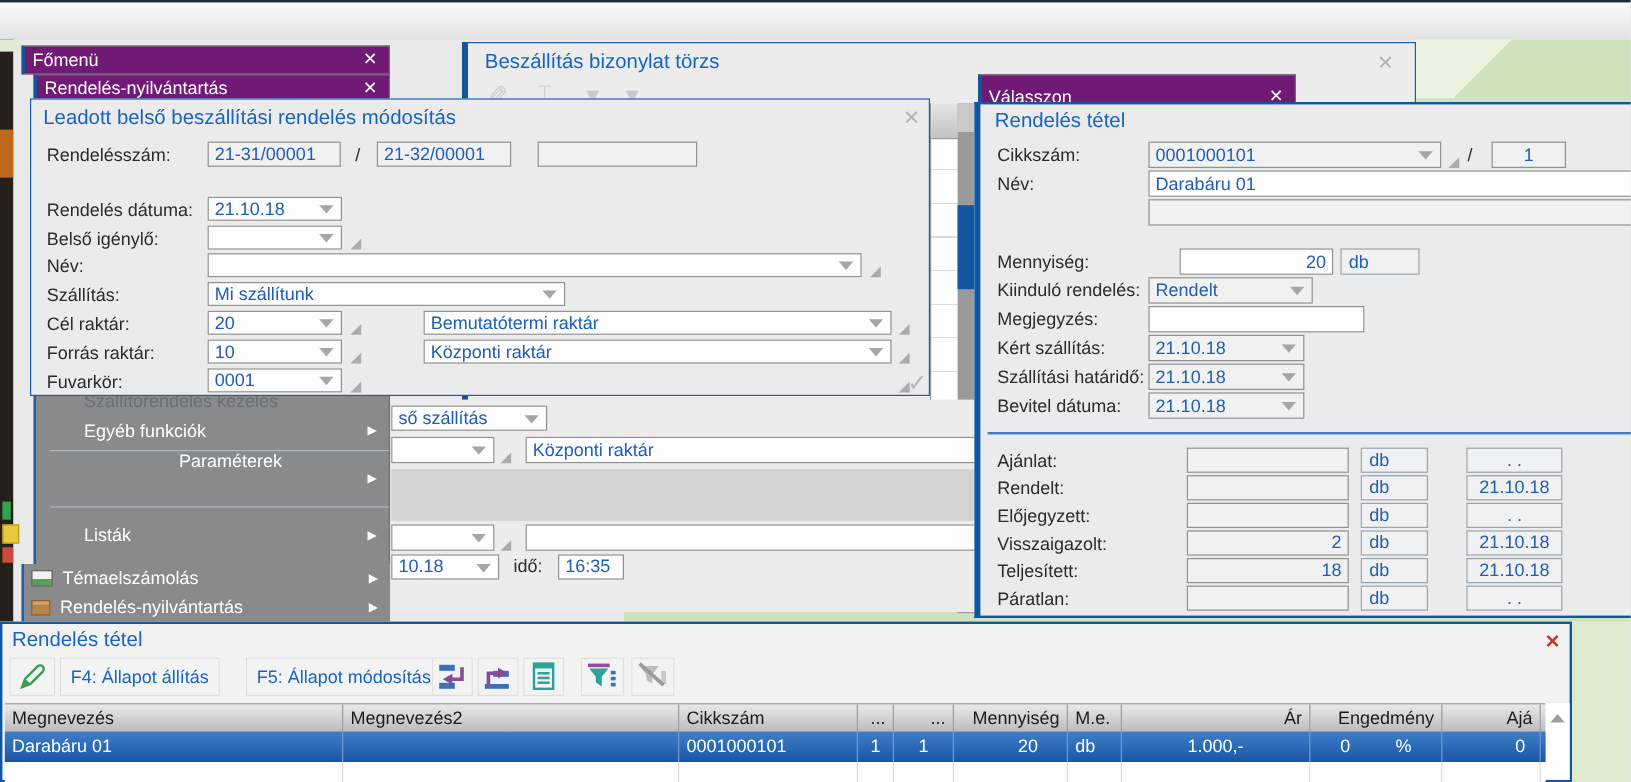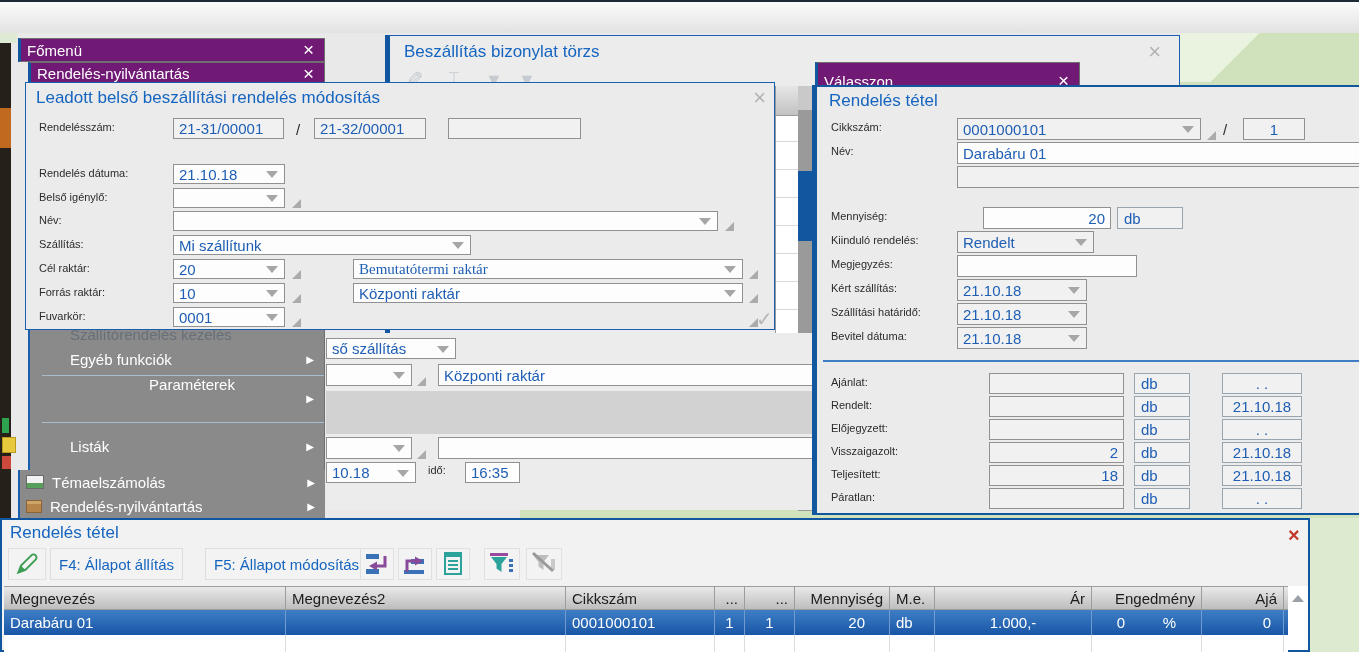--- a/index.html
+++ b/index.html
@@ -20,21 +20,21 @@
   .titlebar { background:#701a75; border:1px solid #6f6f6f; border-left:3px solid #1057a0;
     color:#fff; font-size:15px; display:flex; align-items:center; padding:0 6px; }
   .titlebar .cap { flex:1 1 auto; white-space:nowrap; overflow:hidden; }
   .tb-x { color:#fff; font-size:19px; line-height:14px; cursor:default; padding:0 4px; }
 
   .win { background:#ececec; border:1px solid #1a5fae; }
   .wtitle { color:#1565c0; font-size:17px; white-space:nowrap; }
   .x-gray { color:#b3b3b3; font-size:22px; line-height:16px; }
   .x-red { color:#c23a2b; font-size:20px; font-weight:bold; line-height:16px; }
 
-  .lbl { color:#2b2b2b; font-size:11px; white-space:nowrap; }
+  .lbl { color:#2b2b2b; font-size:15px; white-space:nowrap; }
   .fld { background:#fdfdfd; border:1px solid #919191; color:#1e5eb4; font-size:15px;
     padding:0 5px; white-space:nowrap; overflow:hidden; display:flex; align-items:center; }
   .fld.gray { background:#f1f1f1; }
   .fld.right { justify-content:flex-end; }
   .fld.center { justify-content:center; }
   .ubox { background:#f1f1f1; border:1px solid #98a4ae; color:#1e5eb4; font-size:15px;
     padding:0 6px; display:flex; align-items:center; white-space:nowrap; }
   .ubox.center { justify-content:center; }
   .dd { width:0; height:0; border-left:6px solid transparent; border-right:6px solid transparent;
     border-top:7px solid #a6a6a6; }
@@ -225,21 +225,21 @@
       <span>Mi szállítunk</span>
       <span class="dd in"></span>
     </div>
 
     <div class="abs lbl" style="left:13px;top:179px;">Cél raktár:</div>
     <div class="abs fld" style="left:147px;top:176px;width:112px;height:20px;padding-right:22px;">
       <span>20</span>
       <span class="dd in"></span>
     </div>
     <div class="abs crn" style="left:266px;top:187px;"></div>
-    <div class="abs fld" style="left:327px;top:176px;width:390px;height:20px;padding-right:18px;font-family:Liberation Serif, serif;">
+    <div class="abs fld" style="left:327px;top:176px;width:390px;height:20px;padding-right:18px;">
       <span>Bemutatótermi raktár</span>
       <span class="dd in"></span>
     </div>
     <div class="abs crn" style="left:723px;top:187px;"></div>
 
     <div class="abs lbl" style="left:13px;top:203px;">Forrás raktár:</div>
     <div class="abs fld" style="left:147px;top:200px;width:112px;height:20px;padding-right:22px;">
       <span>10</span>
       <span class="dd in"></span>
     </div>

